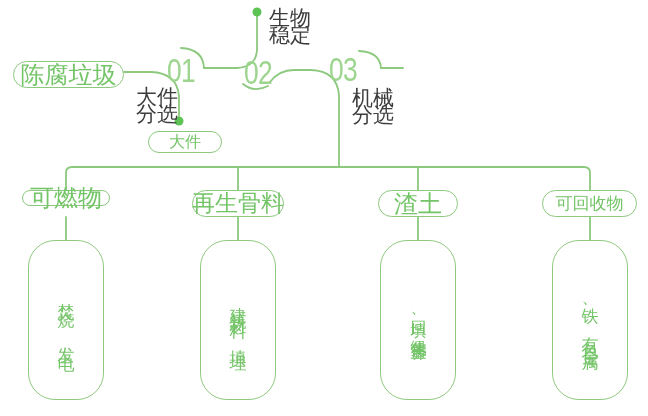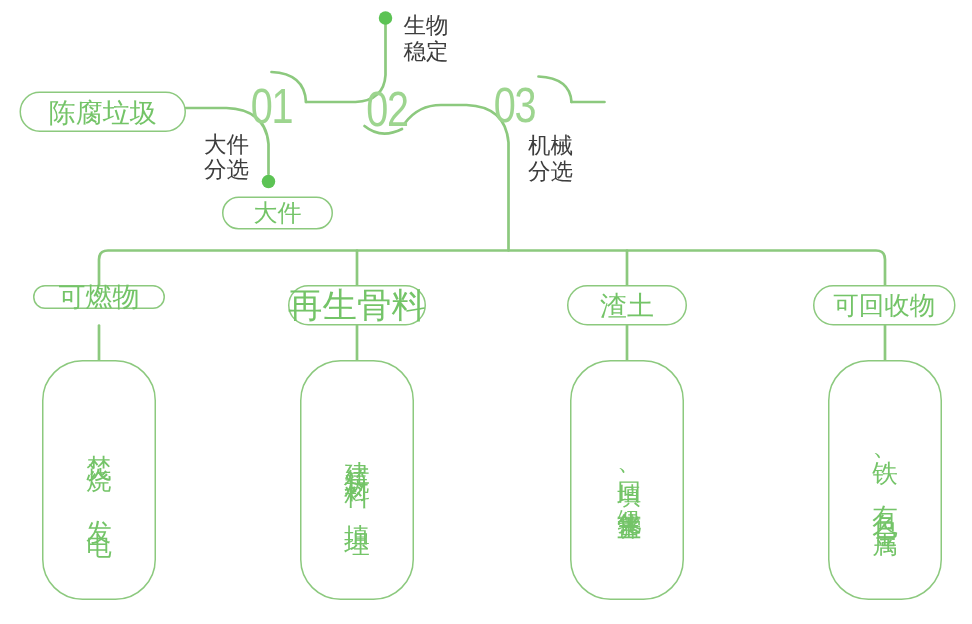--- a/index.html
+++ b/index.html
@@ -18,31 +18,31 @@
     overflow:hidden;
   }
   #flow-svg{position:absolute;left:0;top:0;width:648px;height:416px;}
   #flow-svg path{fill:none;stroke:var(--line);stroke-width:1.8;stroke-linecap:round;}
   #flow-svg circle{fill:var(--dot);stroke:none;}
   .pill{
     position:absolute;box-sizing:border-box;
     border:1.6px solid var(--line);border-radius:999px;
     display:flex;align-items:center;justify-content:center;
     color:var(--green-text);background:#ffffff;
-    font-size:18px;white-space:nowrap;
+    font-size:24px;white-space:nowrap;
   }
   .pill.small{font-size:16px;}
   .num{
     position:absolute;width:64px;text-align:center;
     color:var(--num);font-size:33px;line-height:34px;
     letter-spacing:-1px;transform:scaleX(0.8);
   }
   .step-label{
     position:absolute;color:var(--label);
-    font-size:15px;line-height:17px;white-space:pre-line;
+    font-size:21px;line-height:17px;white-space:pre-line;
   }
   .vbox{
     position:absolute;box-sizing:border-box;
     border:1.6px solid var(--line);border-radius:27px;
     display:flex;align-items:center;justify-content:center;
     background:#ffffff;
   }
   .vtext{
     writing-mode:vertical-rl;text-orientation:upright;
     color:var(--green-text);font-size:17px;

